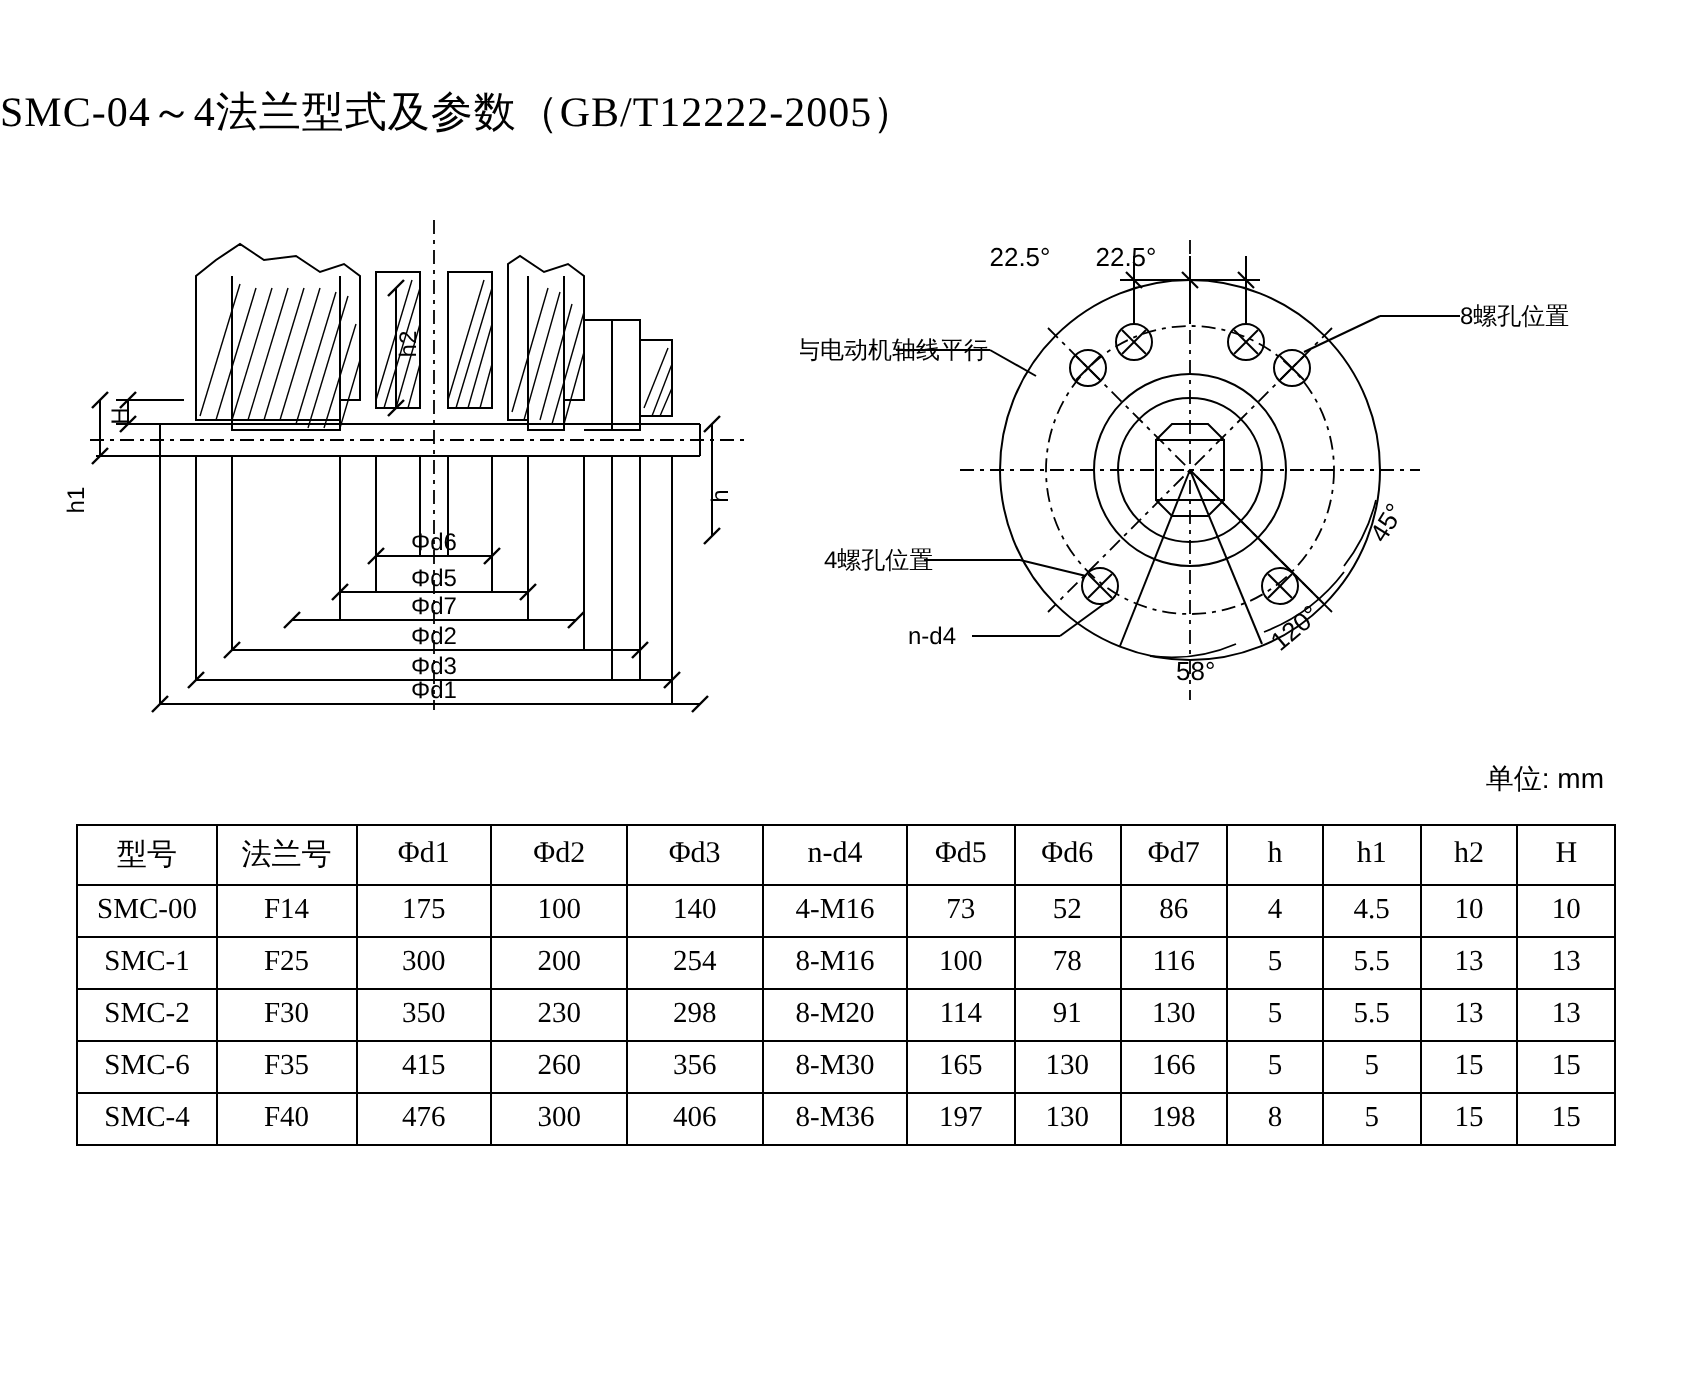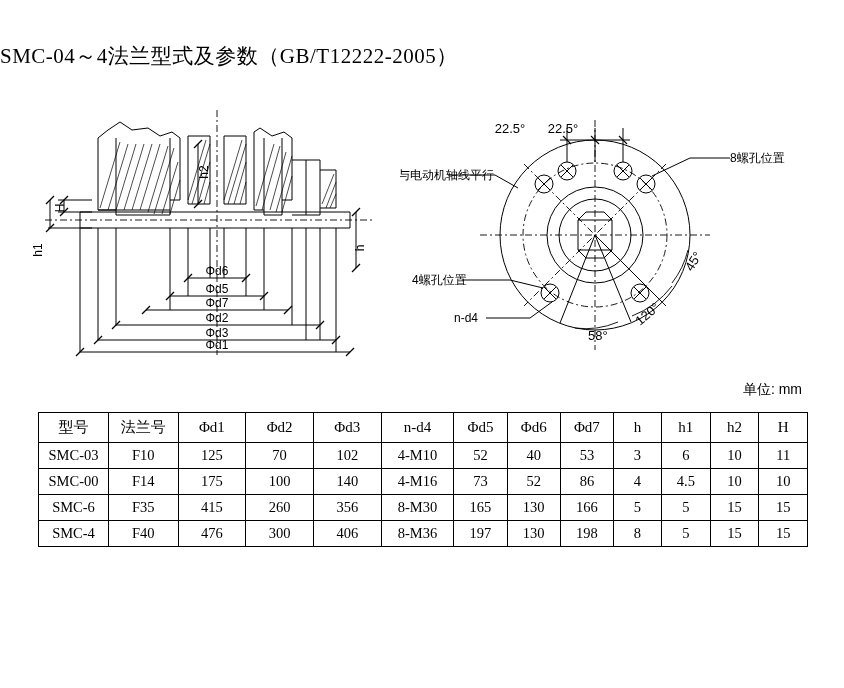--- a/index.html
+++ b/index.html
@@ -372,50 +372,65 @@
         <th>Φd6</th>
         <th>Φd7</th>
         <th>h</th>
         <th>h1</th>
         <th>h2</th>
         <th>H</th>
       </tr>
     </thead>
     <tbody>
       <tr>
-        <td>SMC-03</td>
-        <td>F10</td>
-        <td>125</td>
-        <td>70</td>
-        <td>102</td>
-        <td>4-M10</td>
-        <td>52</td>
-        <td>40</td>
-        <td>53</td>
-        <td>3</td>
-        <td>6</td>
-        <td>10</td>
-        <td>11</td>
-      </tr>
-      <tr>
         <td>SMC-00</td>
         <td>F14</td>
         <td>175</td>
         <td>100</td>
         <td>140</td>
         <td>4-M16</td>
         <td>73</td>
         <td>52</td>
         <td>86</td>
         <td>4</td>
         <td>4.5</td>
         <td>10</td>
         <td>10</td>
       </tr>
       <tr>
+        <td>SMC-1</td>
+        <td>F25</td>
+        <td>300</td>
+        <td>200</td>
+        <td>254</td>
+        <td>8-M16</td>
+        <td>100</td>
+        <td>78</td>
+        <td>116</td>
+        <td>5</td>
+        <td>5.5</td>
+        <td>13</td>
+        <td>13</td>
+      </tr>
+      <tr>
+        <td>SMC-2</td>
+        <td>F30</td>
+        <td>350</td>
+        <td>230</td>
+        <td>298</td>
+        <td>8-M20</td>
+        <td>114</td>
+        <td>91</td>
+        <td>130</td>
+        <td>5</td>
+        <td>5.5</td>
+        <td>13</td>
+        <td>13</td>
+      </tr>
+      <tr>
         <td>SMC-6</td>
         <td>F35</td>
         <td>415</td>
         <td>260</td>
         <td>356</td>
         <td>8-M30</td>
         <td>165</td>
         <td>130</td>
         <td>166</td>
         <td>5</td>

